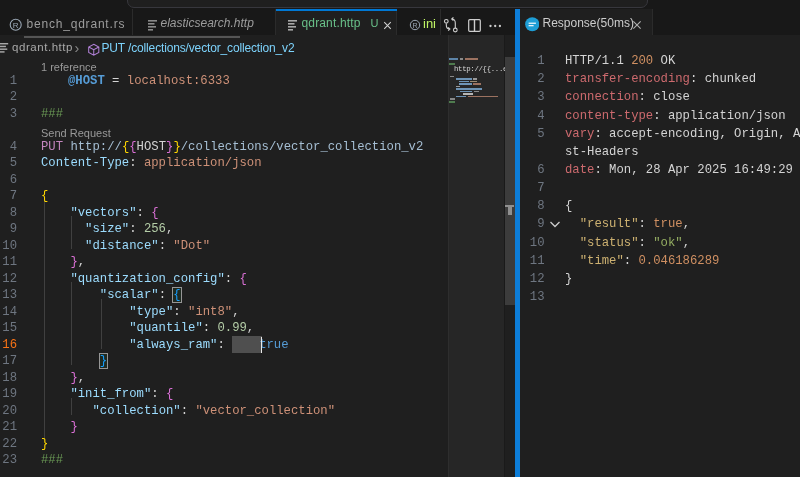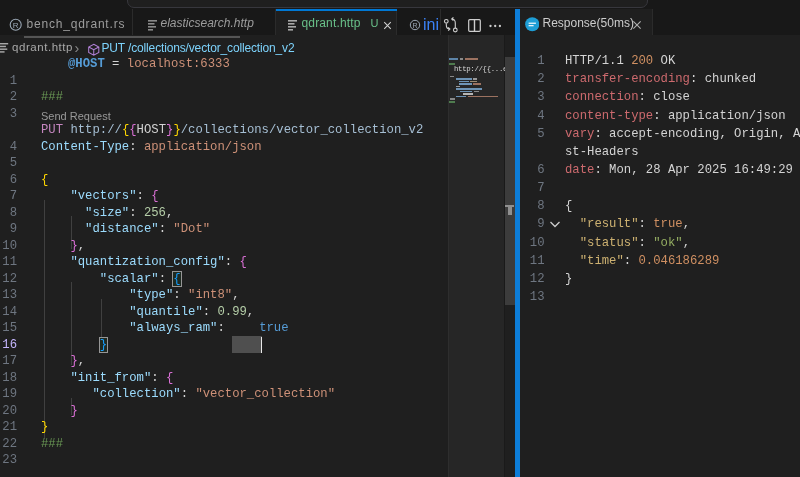--- a/index.html
+++ b/index.html
@@ -64,21 +64,21 @@
   <div class="abs" style="left:370.5px; top:17px; font-size:11px; color:#69c089;">U</div>
   <svg class="abs" style="left:383px; top:20.5px;" width="9" height="9" viewBox="0 0 11 11">
     <path d="M1.5 1.5 L9.5 9.5 M9.5 1.5 L1.5 9.5" stroke="#d0d0d0" stroke-width="1.3"></path>
   </svg>
 
   <div class="abs" style="left:397px; top:9px; width:44px; height:26px; background:#181818; border-right:1px solid #2b2b2b;"></div>
   <svg class="abs" style="left:409px; top:19px;" width="12" height="12" viewBox="0 0 12 12">
     <circle cx="6" cy="6" r="4.7" fill="none" stroke="#98a5b3" stroke-width="1"></circle>
     <text x="6" y="8.8" font-size="7" fill="#98a5b3" text-anchor="middle" font-family="Liberation Sans">R</text>
   </svg>
-  <div class="abs" style="left:423px; top:16px; font-size:16px; color:#3b82f6;">ini</div>
+  <div class="abs" style="left:423px; top:16px; font-size:13px; color:#bef264;">ini</div>
 
   <svg class="abs" style="left:441px; top:15px;" width="18" height="18" viewBox="0 0 18 18">
     <circle cx="5.3" cy="6.3" r="1.85" fill="none" stroke="#cfcfcf" stroke-width="1.1"></circle>
     <path d="M5.3 8.4 L5.3 10 Q5.3 14 8.8 14 M7.2 12.4 L8.9 14 L7.2 15.6" fill="none" stroke="#cfcfcf" stroke-width="1.1"></path>
     <circle cx="14.3" cy="15" r="1.85" fill="none" stroke="#cfcfcf" stroke-width="1.1"></circle>
     <path d="M14.3 12.9 L14.3 8 Q14.3 4 10.8 4 M12.4 2.4 L10.7 4 L12.4 5.6" fill="none" stroke="#cfcfcf" stroke-width="1.1"></path>
   </svg>
   <svg class="abs" style="left:468px; top:19px;" width="13" height="13" viewBox="0 0 13 13">
     <rect x="0.7" y="0.7" width="11.6" height="11.6" fill="none" stroke="#cfcfcf" stroke-width="1.2" rx="1"></rect>
     <rect x="5.8" y="0.7" width="1.4" height="11.6" fill="#cfcfcf"></rect>
@@ -115,39 +115,40 @@
     <div class="row gut">6</div>
     <div class="row gut">7</div>
     <div class="row gut">8</div>
     <div class="row gut">9</div>
     <div class="row gut">10</div>
     <div class="row gut">11</div>
     <div class="row gut">12</div>
     <div class="row gut">13</div>
     <div class="row gut">14</div>
     <div class="row gut">15</div>
-    <div class="row gut" style="color:#c4b5fd;">16</div>
+    <div class="row gut" style="color:#f97316;">16</div>
     <div class="row gut">17</div>
     <div class="row gut">18</div>
     <div class="row gut">19</div>
     <div class="row gut">20</div>
     <div class="row gut">21</div>
     <div class="row gut">22</div>
     <div class="row gut">23</div>
   </div>
 
   <div class="abs" style="left:43.5px; top:199.5px; width:1px; height:239px; background:#404040;"></div>
   <div class="abs" style="left:71px; top:216px; width:1px; height:33px; background:#404040;"></div>
   <div class="abs" style="left:71px; top:282px; width:1px; height:83px; background:#404040;"></div>
   <div class="abs" style="left:71px; top:397.5px; width:1px; height:17px; background:#404040;"></div>
   <div class="abs" style="left:100.5px; top:298.5px; width:1px; height:50px; background:#404040;"></div>
 
   <div class="abs" style="left:231.5px; top:336.3px; width:30px; height:16.5px; background:#4f4f4f;"></div>
 
   <div class="abs mono w" id="code" style="left:41px; top:56.1px;">
+    <div class="row lens">1 reference</div>
     <div class="row"><span class="bool" style="font-weight:bold;">@HOST</span> = <span class="str">localhost:6333</span></div>
     <div class="row">&nbsp;</div>
     <div class="row cmt">###</div>
     <div class="row lens">Send Request</div>
     <div class="row"><span class="kw">PUT</span> <span style=""><span class="url">http://</span><span class="b1">{</span><span class="b2">{</span><span class="w">HOST</span><span class="b2">}</span><span class="b1">}</span><span class="url">/collections/vector_collection_v2</span></span></div>
     <div class="row"><span class="key">Content-Type</span>: <span class="str">application/json</span></div>
     <div class="row">&nbsp;</div>
     <div class="row b1">{</div>
     <div class="row">    <span class="key">"vectors"</span>: <span class="b2">{</span></div>
     <div class="row">      <span class="key">"size"</span>: <span class="num">256</span>,</div>

